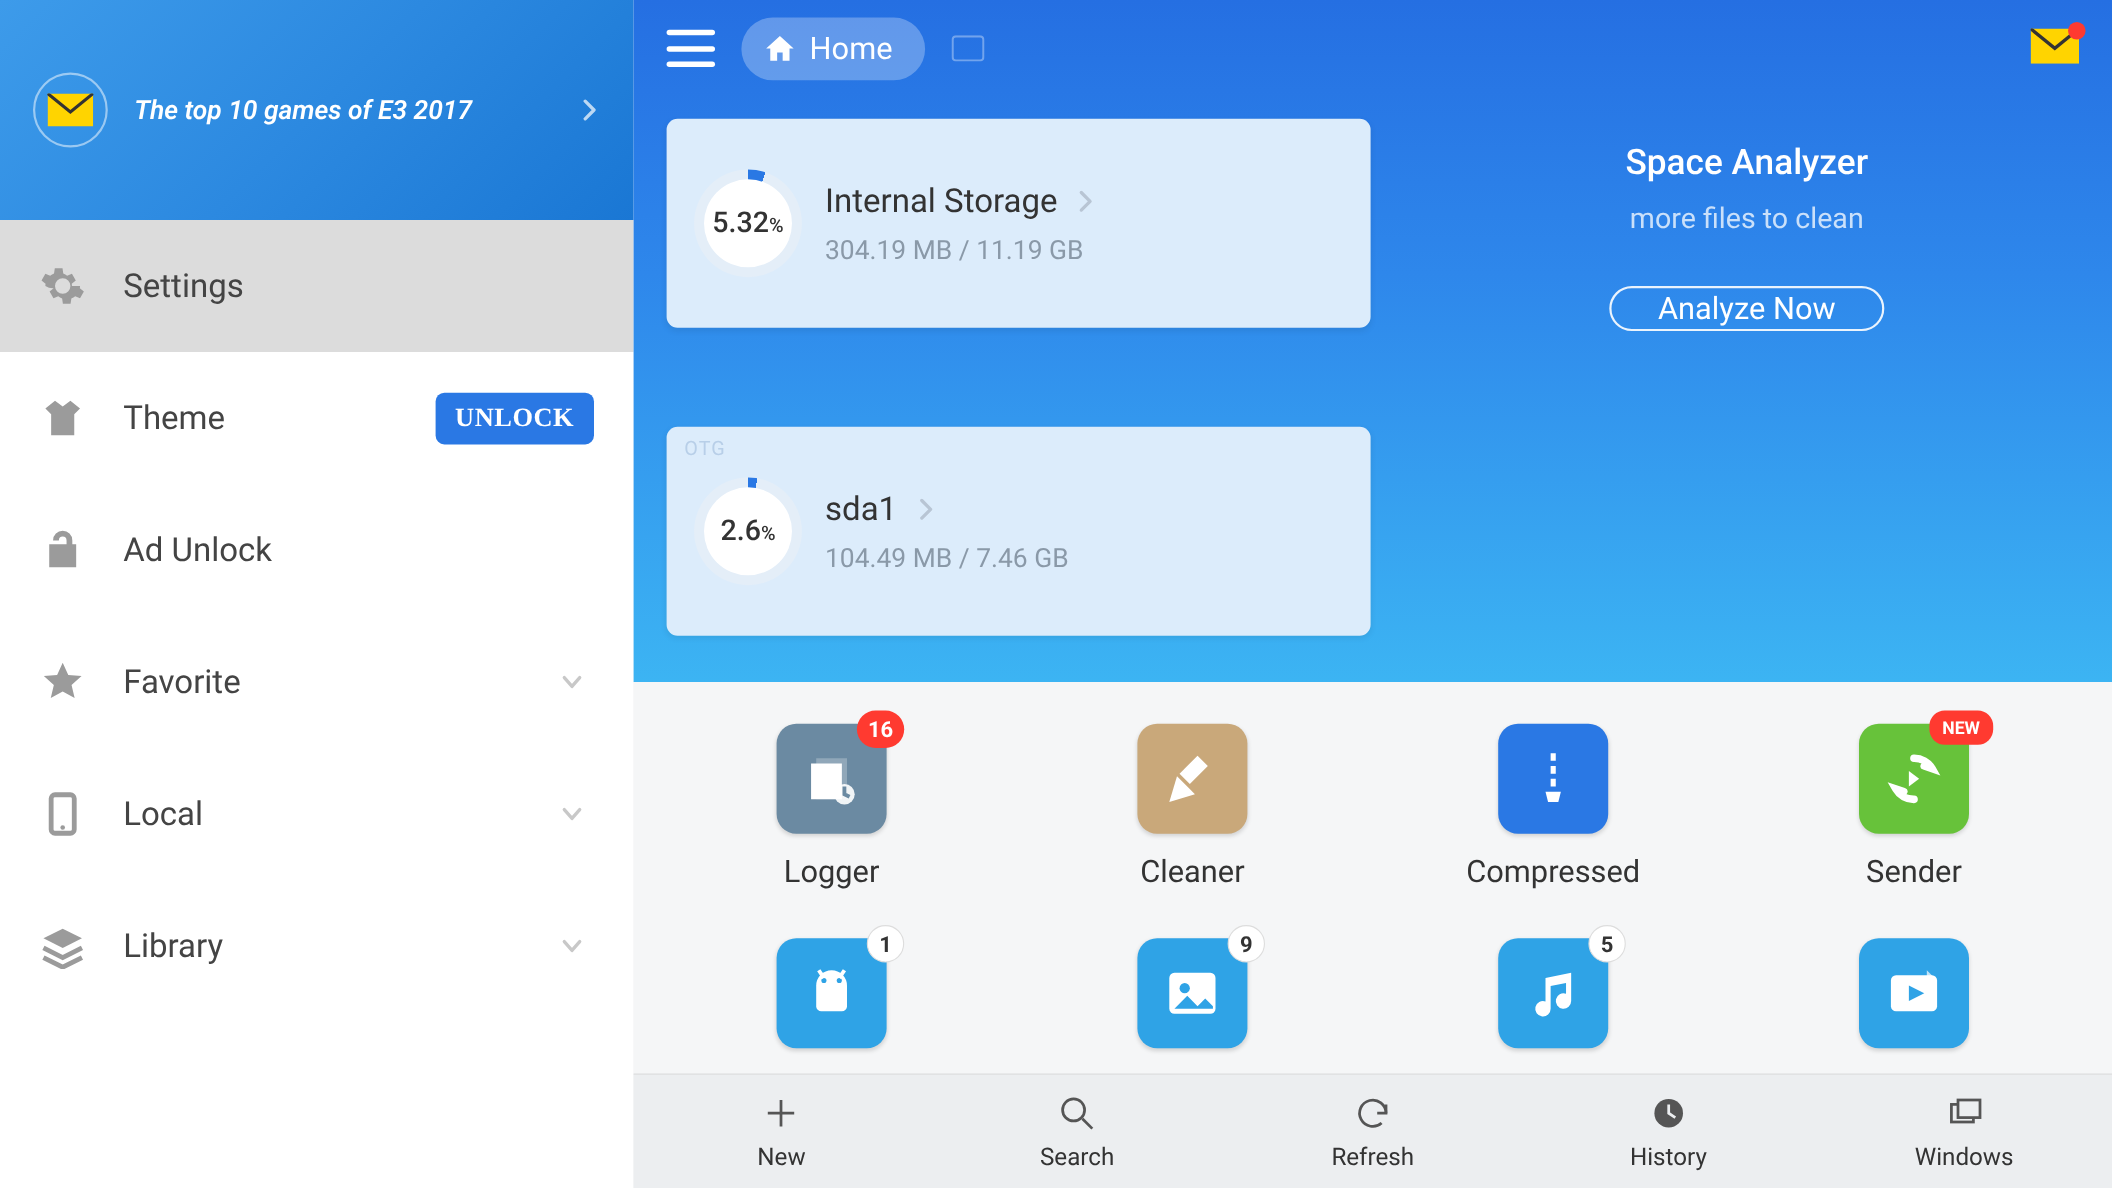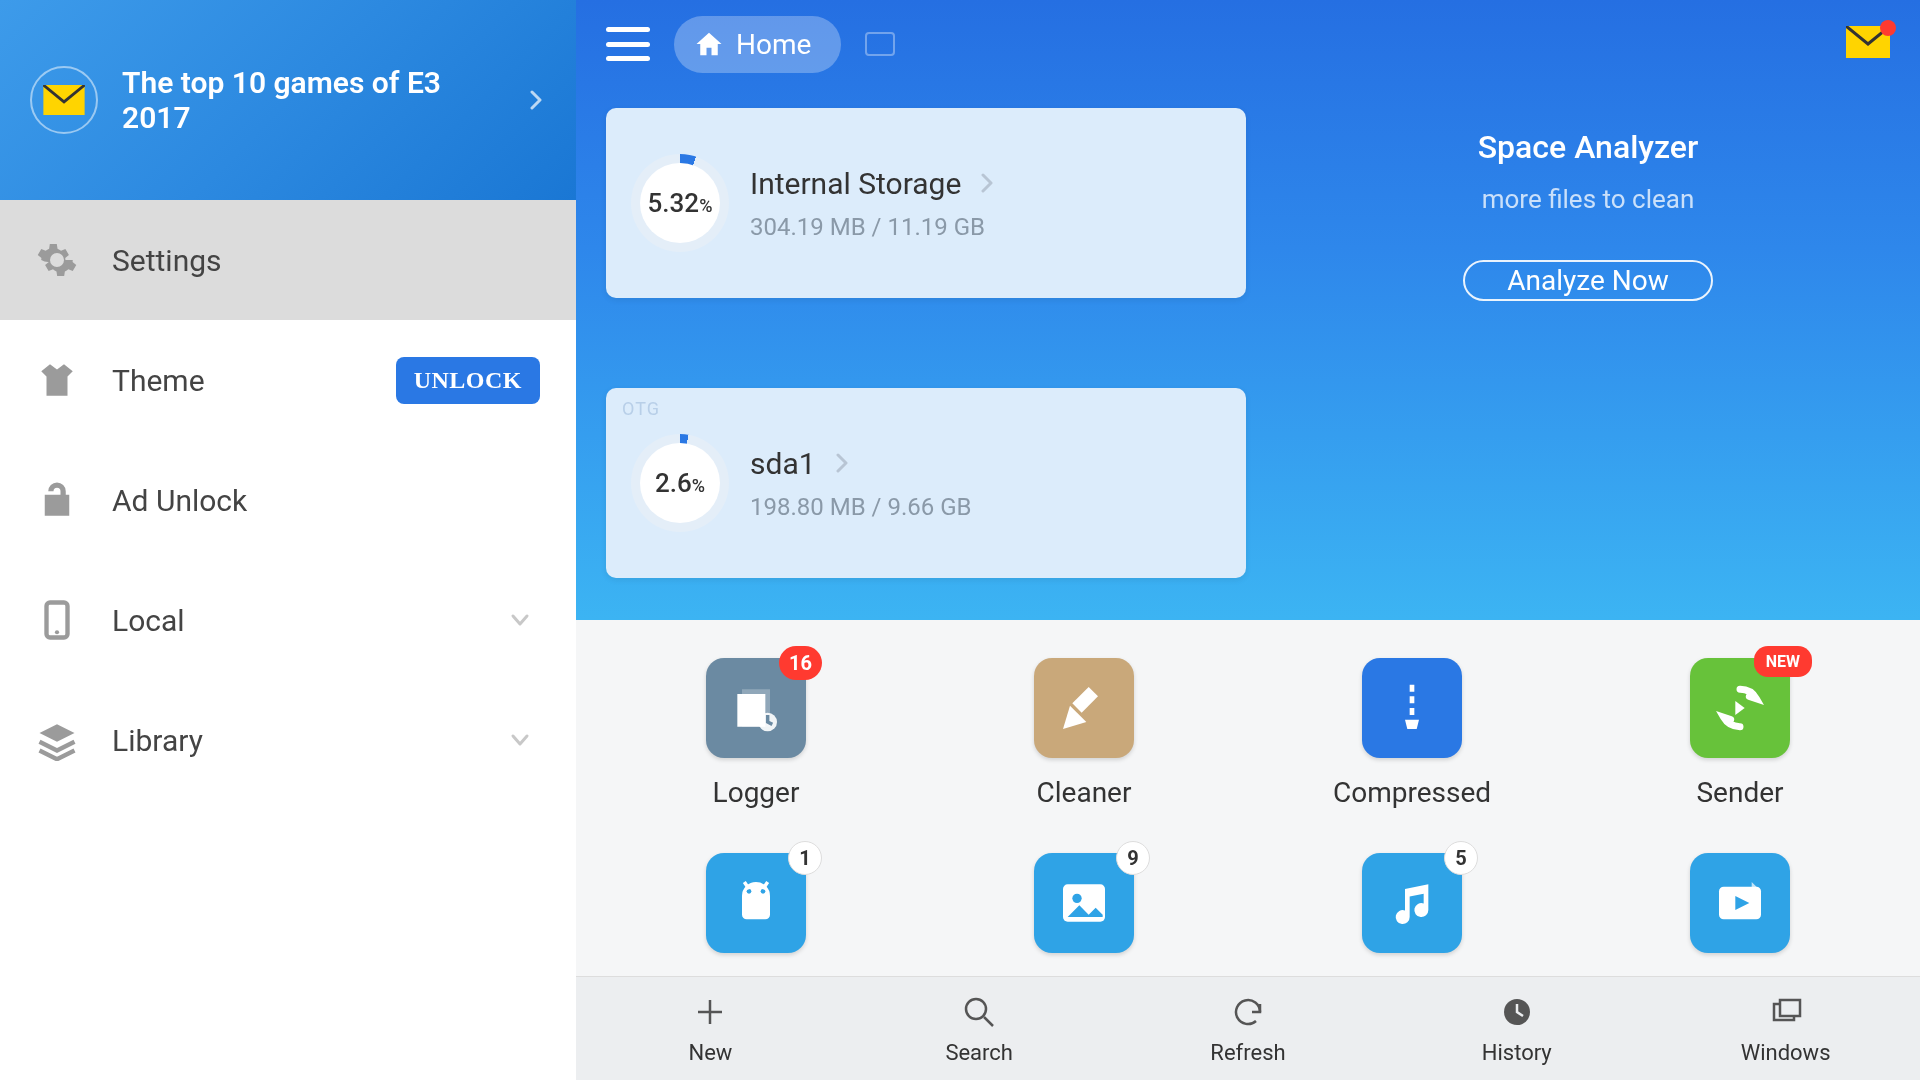--- a/index.html
+++ b/index.html
@@ -4,21 +4,21 @@
 <style>
 * { margin: 0; padding: 0; box-sizing: border-box; font-family: -apple-system, BlinkMacSystemFont, "Segoe UI", Roboto, Arial, sans-serif; }
 html, body { width: 1920px; height: 1080px; overflow: hidden; }
 body { display: flex; background: #f5f5f5; }
 
 
 .sidebar { width: 576px; height: 100%; background: #fff; display: flex; flex-direction: column; }
 .sidebar-banner { height: 200px; background: linear-gradient(135deg, #3d9bea 0%, #2c89e0 50%, #1a77d4 100%); display: flex; align-items: center; padding: 0 30px; position: relative; gap: 24px; }
 .banner-mail { width: 68px; height: 68px; border: 2px solid rgba(255,255,255,.5); border-radius: 50%; display: flex; align-items: center; justify-content: center; }
 .banner-mail svg { width: 42px; height: 30px; }
-.banner-text { color: #fff; font-size: 30px; font-weight: 600; flex: 1; }
+.banner-text { color: #fff; font-size: 24px; font-weight: 600; flex: 1; font-style: italic; }
 .banner-chev { color: rgba(255,255,255,.7); }
 
 .side-item { height: 120px; display: flex; align-items: center; padding: 0 36px; gap: 34px; cursor: pointer; position: relative; }
 .side-item.selected { background: #dcdcdc; }
 .side-icon { width: 42px; height: 42px; display: flex; align-items: center; justify-content: center; }
 .side-icon svg { width: 42px; height: 42px; fill: #9b9b9b; }
 .side-label { font-size: 30px; color: #444; flex: 1; }
 .side-chev { color: #c8c8c8; margin-right: 10px; }
 .side-badge { background: #2a78e4; color: #fff; border-radius: 8px; padding: 10px 18px; font-size: 24px; font-weight: 700; letter-spacing: .5px; font-family: Liberation Serif, serif; }
 
@@ -113,20 +113,32 @@
   </div>
       <div class="side-item">
         <div class="side-icon">
           <svg viewBox="0 0 24 24">
             <path d="M17 9V7a5 5 0 00-10 0h3a2 2 0 014 0v2H5v12h14V9z"></path>
           </svg>
         </div>
   <div class="side-label">Ad Unlock</div>
 
   </div>
+      <div class="side-item">
+        <div class="side-icon">
+          <svg viewBox="0 0 24 24">
+            <path d="M12 2l2.9 6.3 6.9.6-5.2 4.6 1.6 6.8L12 16.9 5.8 20.3l1.6-6.8L2.2 8.9l6.9-.6z"></path>
+          </svg>
+        </div>
+  <div class="side-label">Favorite</div>
+
+  <svg class="chev side-chev" viewBox="0 0 20 20">
+          <polyline points="3,6 10,14 17,6"></polyline>
+        </svg>
+      </div>
       <div class="side-item">
         <div class="side-icon">
           <svg viewBox="0 0 24 24">
             <rect x="6" y="2" width="12" height="20" rx="2" fill="none" stroke="#9b9b9b" stroke-width="2.5"></rect>
             <circle cx="12" cy="19" r="1.2"></circle>
           </svg>
         </div>
   <div class="side-label">Local</div>
 
   <svg class="chev side-chev" viewBox="0 0 20 20">
@@ -198,21 +210,21 @@
   <div class="usage-ring">
               <div class="usage-txt">2.6<small>%</small></div>
             </div>
   <div class="card-info">
     <div class="card-title">
                 <span>sda1</span>
       <svg class="chev" viewBox="0 0 20 20" style="color:#b8c5d4">
                   <polyline points="6,2 14,10 6,18"></polyline>
                 </svg>
               </div>
-    <div class="card-sub">198.80 MB / 9.66 GB</div>
+    <div class="card-sub">104.49 MB / 7.46 GB</div>
   </div>
           </div>
         </div>
       <div class="analyzer">
         <h2>Space Analyzer</h2>
         <p>more files to clean</p>
         <button class="analyze-btn">Analyze Now</button>
       </div>
     </div>
   </section>

